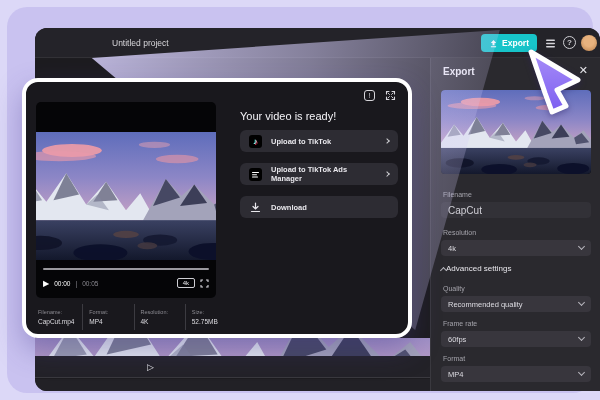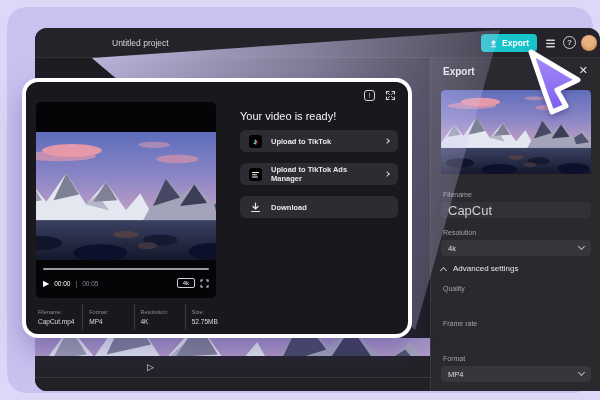--- a/index.html
+++ b/index.html
@@ -25,27 +25,27 @@
   .avatar { left:546px; top:7px; width:16px; height:16px; border-radius:50%;
     background:radial-gradient(circle at 50% 40%, #e8b27e 0 40%, #cf9763 70%, #b97f4e); }
 
   
   .panel { left:395px; top:30px; width:170px; height:333px; background:#2a292e; border-left:1px solid #3a393f; }
   .panel-title { left:12px; top:8px; font-size:10px; font-weight:bold; color:#f0eff3; }
   .panel-close { right:12px; top:6px; font-size:11px; color:#e6e5ea; cursor:default; }
   .panel-thumb { left:10px; top:32px; width:150px; height:84px; border-radius:4px; overflow:hidden; background:#000; }
   .f-label { left:12px; font-size:7px; color:#a4a3ab; }
   .f-input { left:10px; width:150px; height:16px; background:#323137; border:none; border-radius:4px;
-    color:#cfced5; font-size:13px; padding:0 7px; font-family:"Liberation Sans",sans-serif; }
+    color:#cfced5; font-size:10px; padding:0 7px; font-family:"Liberation Sans",sans-serif; }
   .f-select { left:10px; width:150px; height:16px; background:#38363d; border-radius:4px; color:#dddce2;
     font-size:7.5px; display:flex; align-items:center; padding:0 7px; justify-content:space-between; }
   .chev { width:5px; height:5px; border-right:1.3px solid #b7b6bd; border-bottom:1.3px solid #b7b6bd;
     transform:rotate(45deg); margin-top:-3px; }
   .chev.up { transform:rotate(-135deg); margin-top:3px; }
-  .adv-row { left:10px; display:flex; align-items:center; gap:7px; color:#e8e7ec; font-size:8px; }
+  .adv-row { left:10px; display:flex; align-items:center; color:#e8e7ec; font-size:8px; }
 
   
   .modal { left:22px; top:78px; width:390px; height:260px; background:#19181d; border:4px solid #ffffff;
     border-radius:16px; z-index:10; box-shadow:0 12px 28px rgba(70,58,140,.35); }
   .player { left:10px; top:20px; width:180px; height:196px; background:#050507; border-radius:5px; overflow:hidden; }
   .player-scene { left:0; top:30px; width:180px; height:128px; }
   .progress { left:7px; right:7px; top:166px; height:2px; background:#9a999e; border-radius:1px; }
   .pc-row { left:7px; right:7px; top:172px; height:18px; display:flex; align-items:center; gap:5px; }
   .play-glyph { color:#fff; font-size:8px; }
   .time { font-size:6.5px; color:#fff; }
@@ -208,22 +208,30 @@
       <span>4k</span>
       <span class="chev"></span>
     </div>
 
     <div class="abs adv-row" style="top:206px">
       <span class="chev up"></span>
       <span>Advanced settings</span>
     </div>
 
     <div class="abs f-label" style="top:227px">Quality</div>
+    <div class="abs f-select" style="top:238px">
+      <span>Recommended quality</span>
+      <span class="chev"></span>
+    </div>
 
     <div class="abs f-label" style="top:262px">Frame rate</div>
+    <div class="abs f-select" style="top:273px">
+      <span>60fps</span>
+      <span class="chev"></span>
+    </div>
 
     <div class="abs f-label" style="top:297px">Format</div>
     <div class="abs f-select" style="top:308px">
       <span>MP4</span>
       <span class="chev"></span>
     </div>
   </div>
 </div>
 
 <div class="abs wedge"></div>

